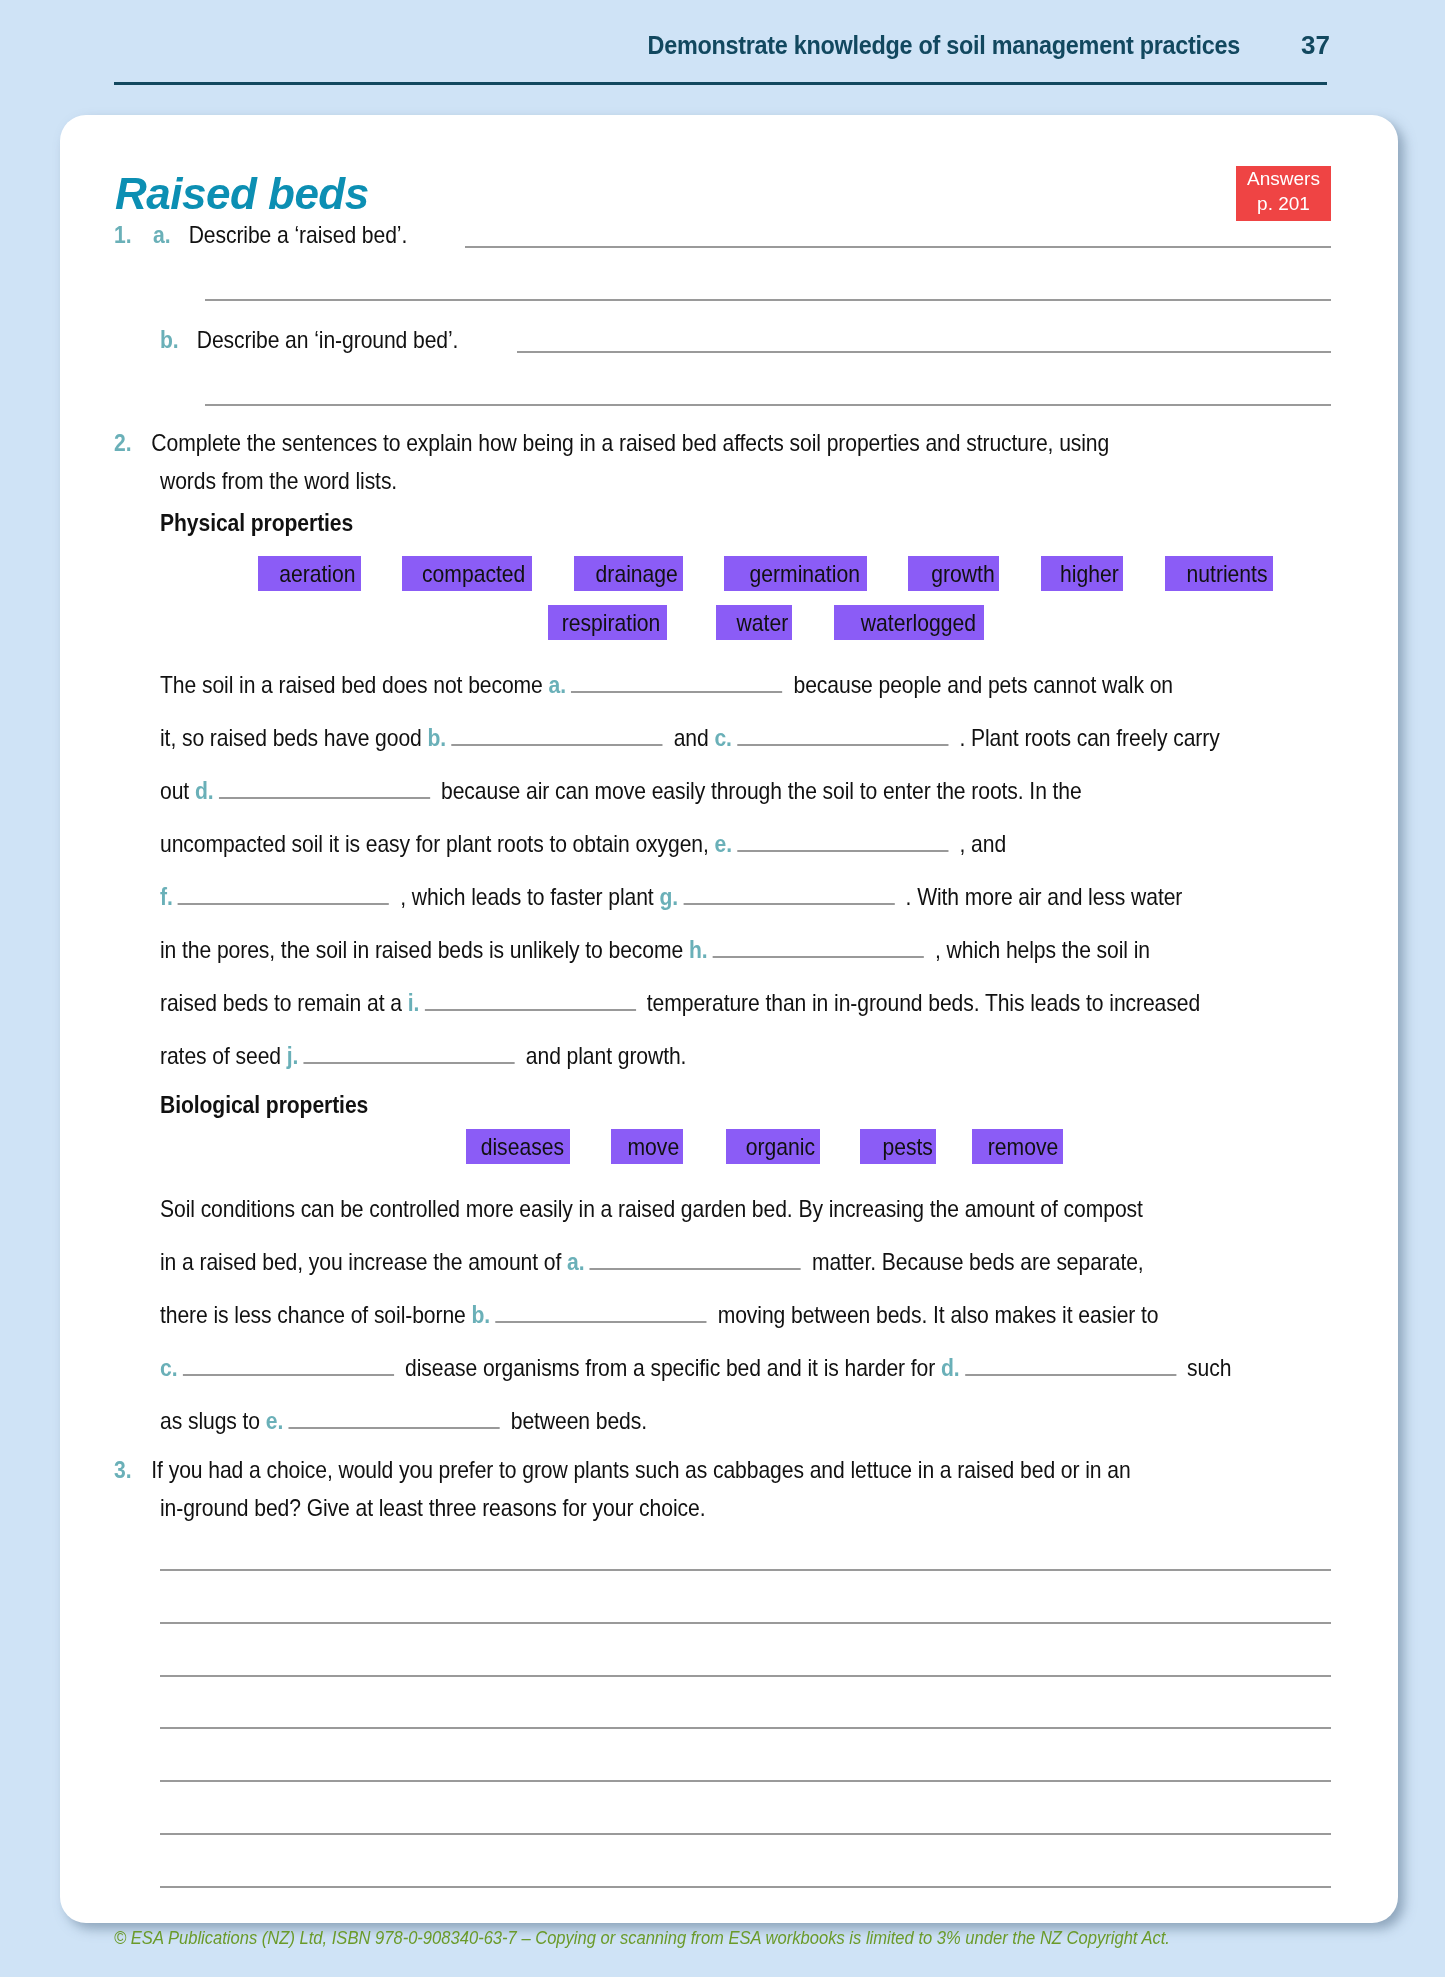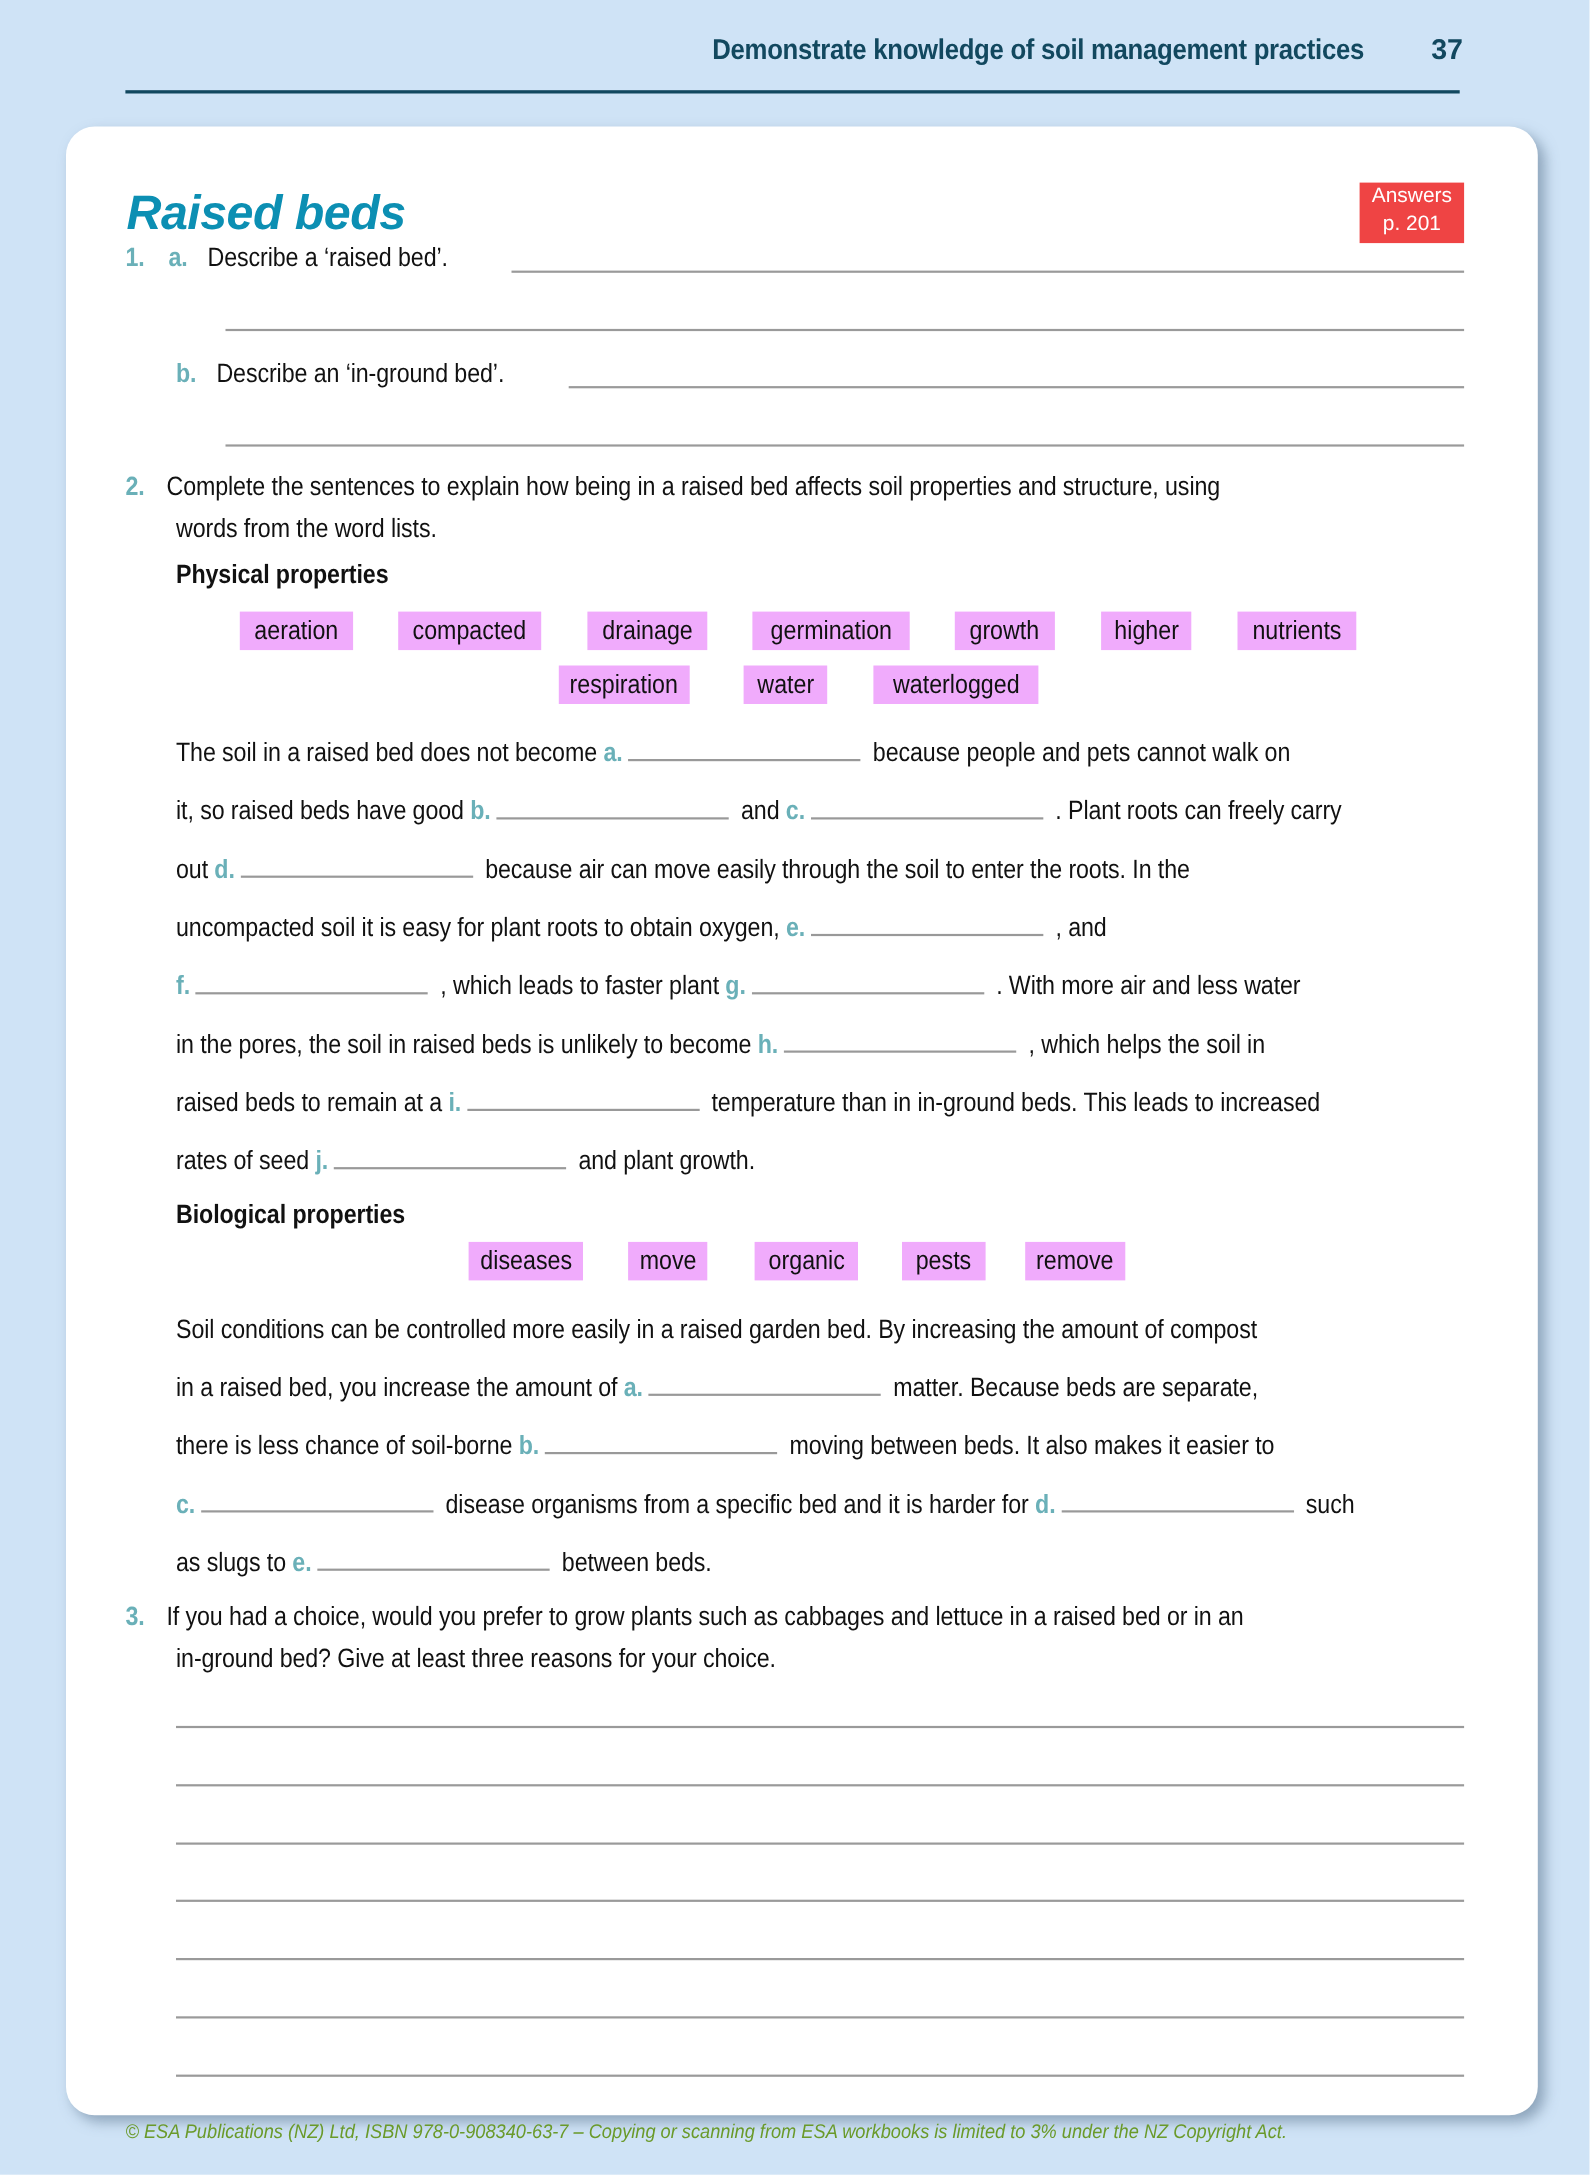--- a/index.html
+++ b/index.html
@@ -45,22 +45,22 @@
   .num { color: #6ab0b8; font-weight: bold; }
   .lbl { color: #6ab0b8; font-weight: bold; }
   .blank {
     display: inline-block; width: 240px; border-bottom: 2px solid #999; height: 0;
     vertical-align: baseline; margin: 0 6px;
   }
   .rule { position: absolute; height: 2px; background: #9a9a9a; }
   .bold { font-weight: bold; }
 
   .word {
-    position: absolute; height: 35px; line-height: 35px; background: #f0abfc;
-    font-size: 24px; text-align: center; color: #111; overflow: hidden;
+    position: absolute; height: 35px; line-height: 35px; background: #8b5cf6;
+    font-size: 24px; text-align: right; color: #111; overflow: hidden; margin-left: 40px;
   }
   .word span { display: inline-block; transform: scaleX(0.88); }
 
   #footer {
     left: 114px; top: 1928px; font-size: 18px; font-style: italic; color: #6a9a2a;
     white-space: nowrap; transform: scaleX(0.92); transform-origin: left center;
   }
 </style>
 </head>
 <body>

